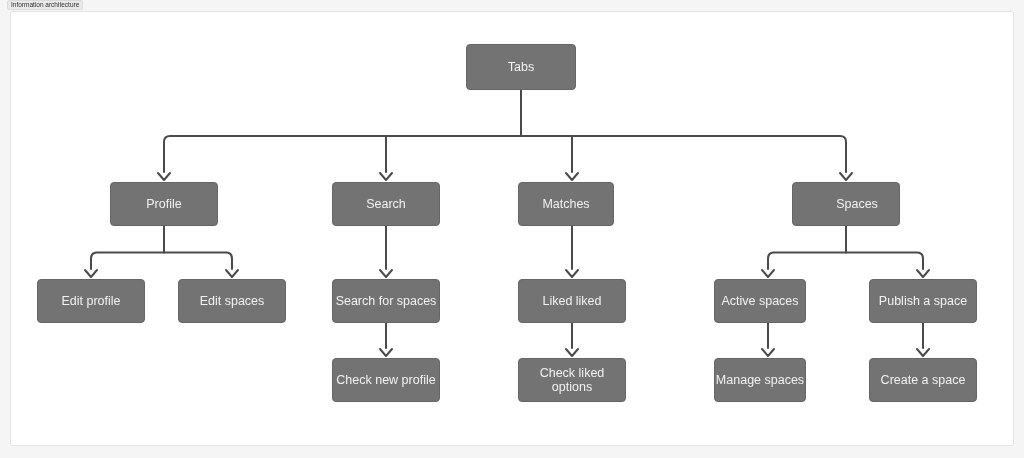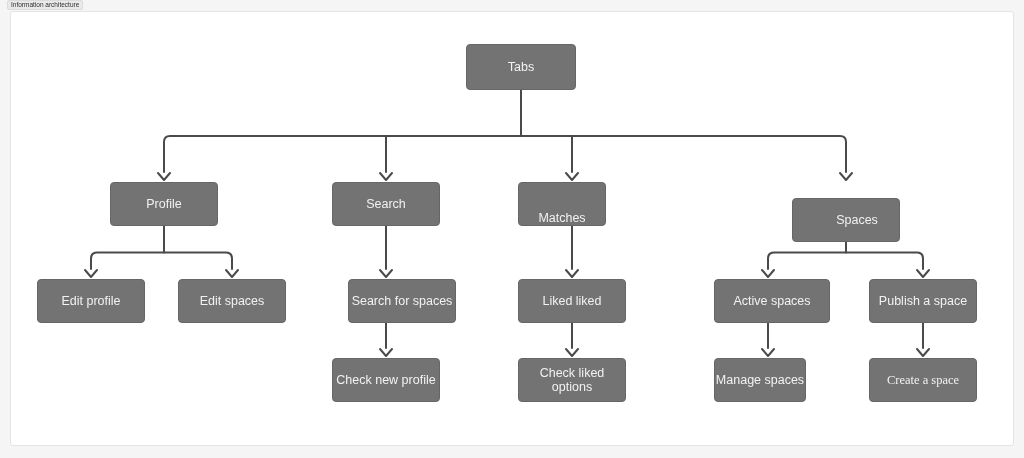--- a/index.html
+++ b/index.html
@@ -106,49 +106,49 @@
 <div>
     <div class="node" style="left: 466px; top: 44px; width: 110px; height: 46px;">
       <span>Tabs</span>
     </div>
     <div class="node" style="left: 110px; top: 182px; width: 108px; height: 44px;">
       <span>Profile</span>
     </div>
     <div class="node" style="left: 332px; top: 182px; width: 108px; height: 44px; text-align: center;">
       <span>Search</span>
     </div>
-    <div class="node" style="left: 518px; top: 182px; width: 88px; height: 44px; align-items: flex-end;">
+    <div class="node" style="left: 518px; top: 182px; width: 96px; height: 44px;">
       <span>Matches</span>
     </div>
-    <div class="node" style="left: 792px; top: 198px; width: 108px; height: 44px; padding-left: 22px;">
+    <div class="node" style="left: 792px; top: 182px; width: 108px; height: 44px; padding-left: 22px;">
       <span>Spaces</span>
     </div>
     <div class="node" style="left: 37px; top: 279px; width: 108px; height: 44px;">
       <span>Edit profile</span>
     </div>
     <div class="node" style="left: 178px; top: 279px; width: 108px; height: 44px;">
       <span>Edit spaces</span>
     </div>
-    <div class="node" style="left: 348px; top: 279px; width: 108px; height: 44px; align-items: center;">
+    <div class="node" style="left: 332px; top: 279px; width: 108px; height: 44px; align-items: center;">
       <span>Search for spaces</span>
     </div>
     <div class="node" style="left: 518px; top: 279px; width: 108px; height: 44px;">
       <span>Liked liked</span>
     </div>
-    <div class="node" style="left: 714px; top: 279px; width: 116px; height: 44px;">
+    <div class="node" style="left: 714px; top: 279px; width: 92px; height: 44px;">
       <span>Active spaces</span>
     </div>
     <div class="node" style="left: 869px; top: 279px; width: 108px; height: 44px; text-align: right;">
       <span>Publish a space</span>
     </div>
     <div class="node" style="left: 332px; top: 358px; width: 108px; height: 44px;">
       <span>Check new profile</span>
     </div>
     <div class="node" style="left: 518px; top: 358px; width: 108px; height: 44px;">
       <span>Check liked options</span>
     </div>
     <div class="node" style="left: 714px; top: 358px; width: 92px; height: 44px;">
       <span>Manage spaces</span>
     </div>
-    <div class="node" style="left: 869px; top: 358px; width: 108px; height: 44px; font-family: Liberation Serif, serif;">
+    <div class="node" style="left: 869px; top: 358px; width: 108px; height: 44px;">
       <span>Create a space</span>
     </div>
   </div>
 
 </body></html>

